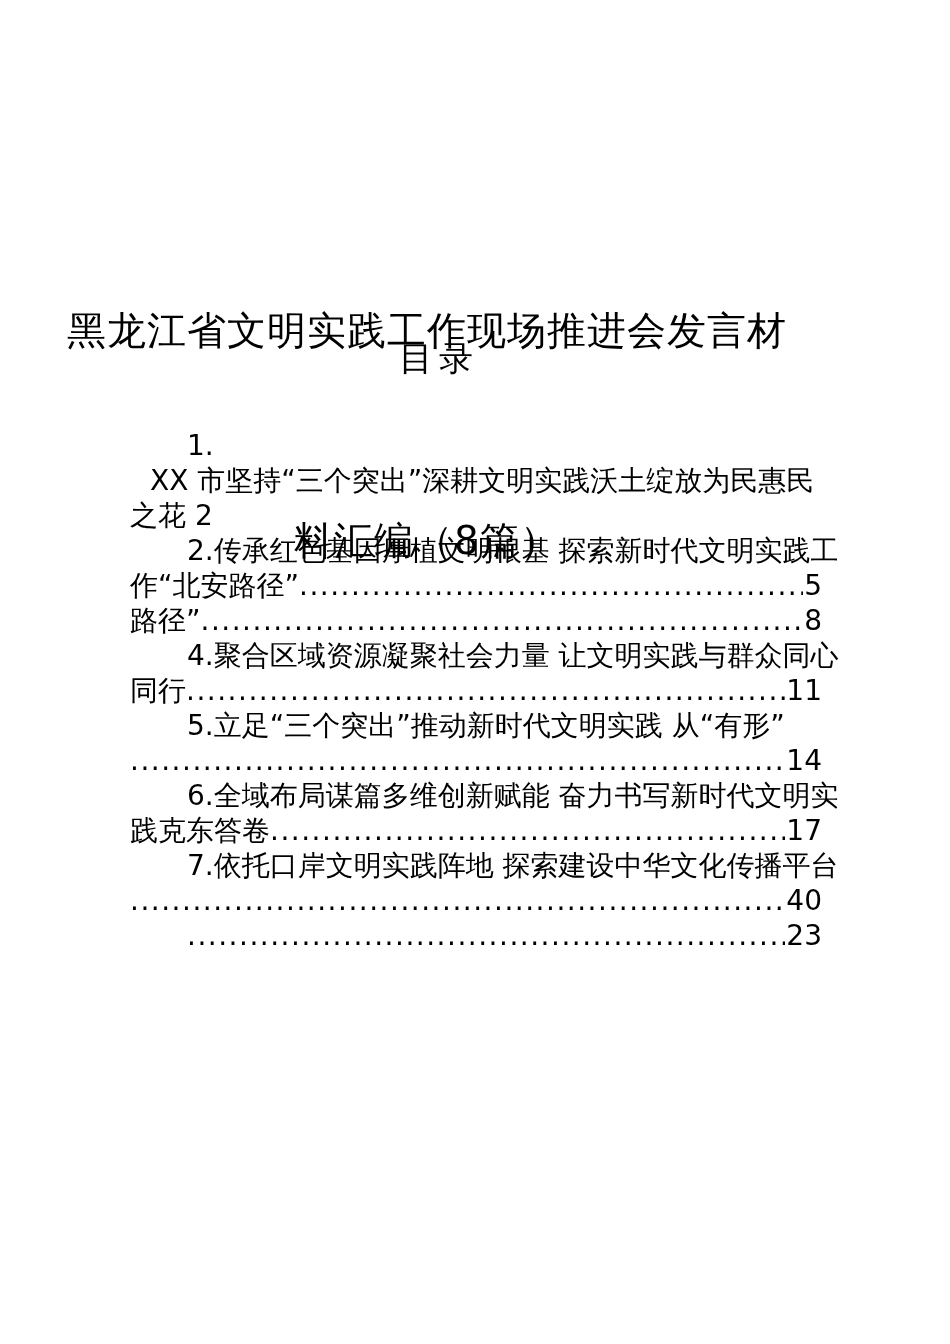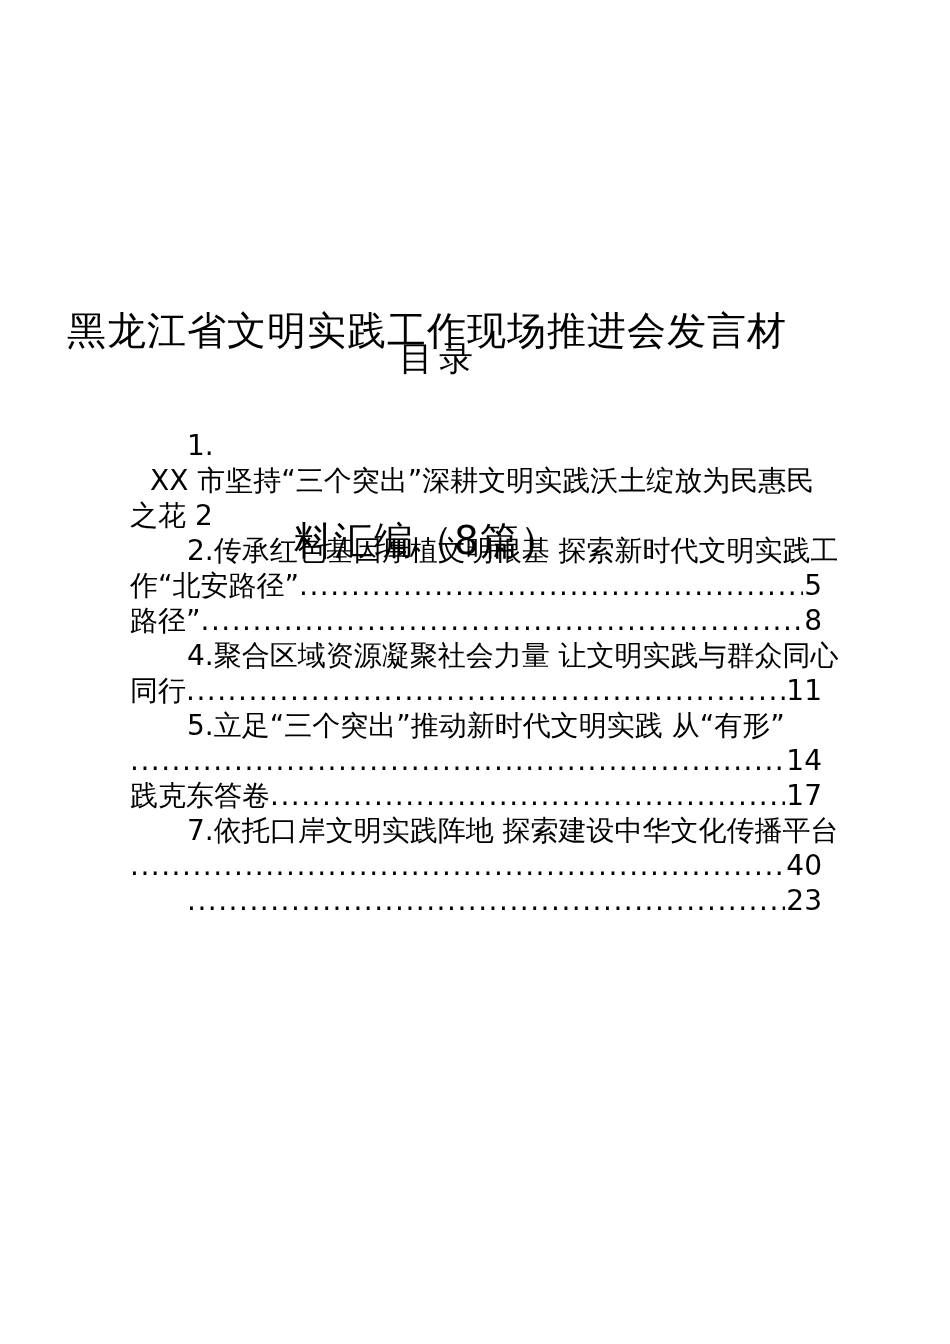--- a/index.html
+++ b/index.html
@@ -119,20 +119,23 @@
 
     <div class="ln ind">
       <span class="t">5.立足“三个突出”推动新时代文明实践 从“有形”</span>
     </div>
 
     <div class="ln">
       <span class="dots"></span>
       <span class="pg">14</span>
     </div>
 
+    <div class="ln ind">
+      <span class="t">6.全域布局谋篇多维创新赋能 奋力书写新时代文明实</span>
+    </div>
 
     <div class="ln">
       <span class="t">践克东答卷</span>
       <span class="dots"></span>
       <span class="pg">17</span>
     </div>
 
     <div class="ln ind">
       <span class="t">7.依托口岸文明实践阵地 探索建设中华文化传播平台</span>
     </div>

